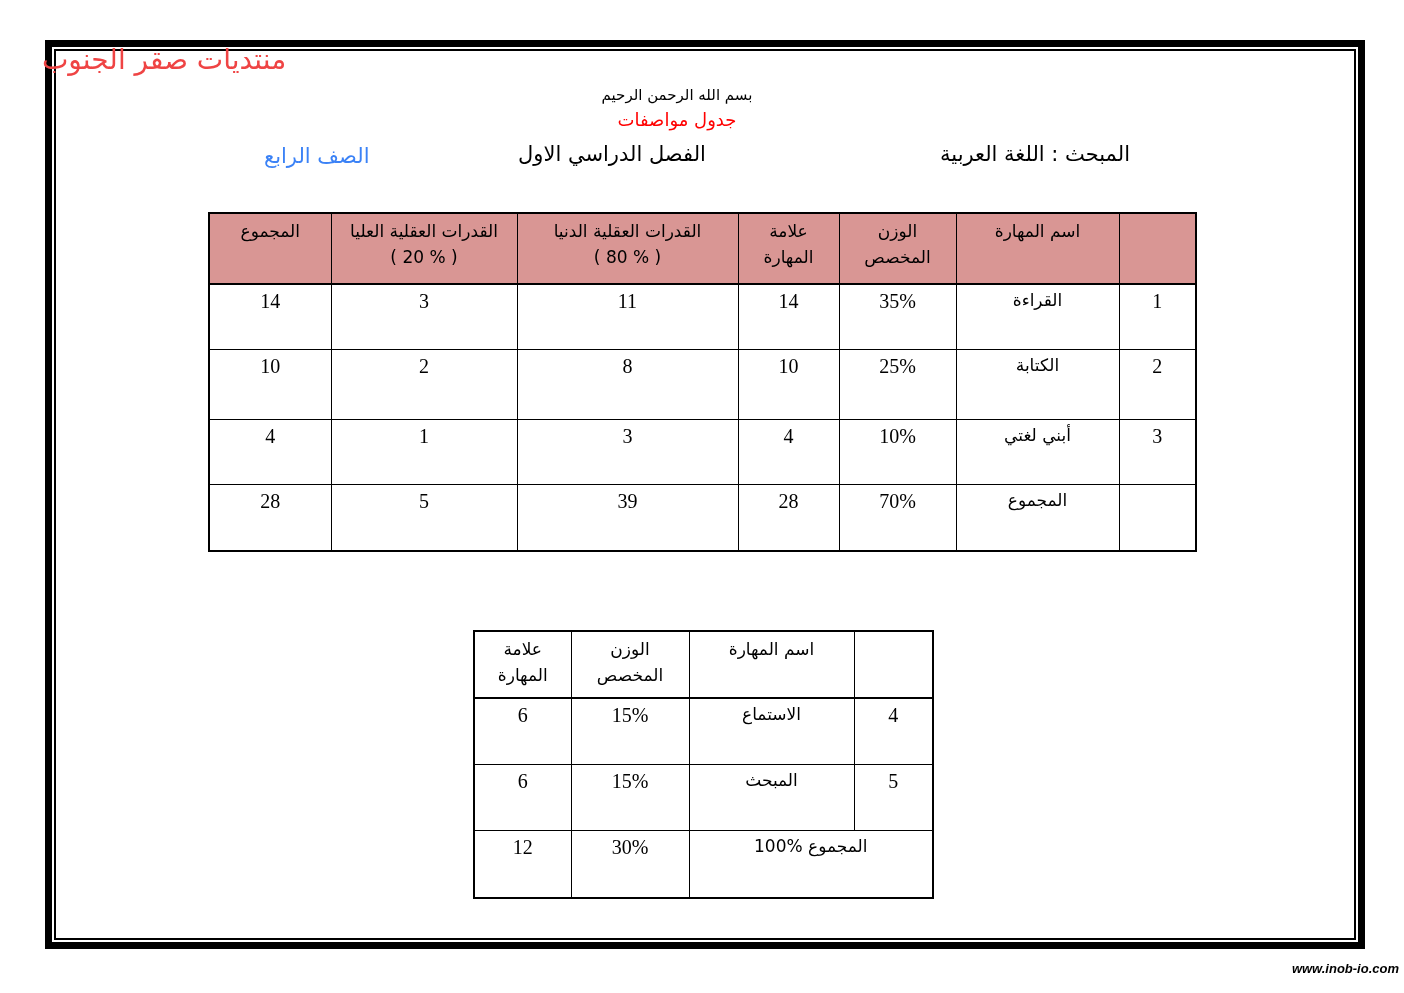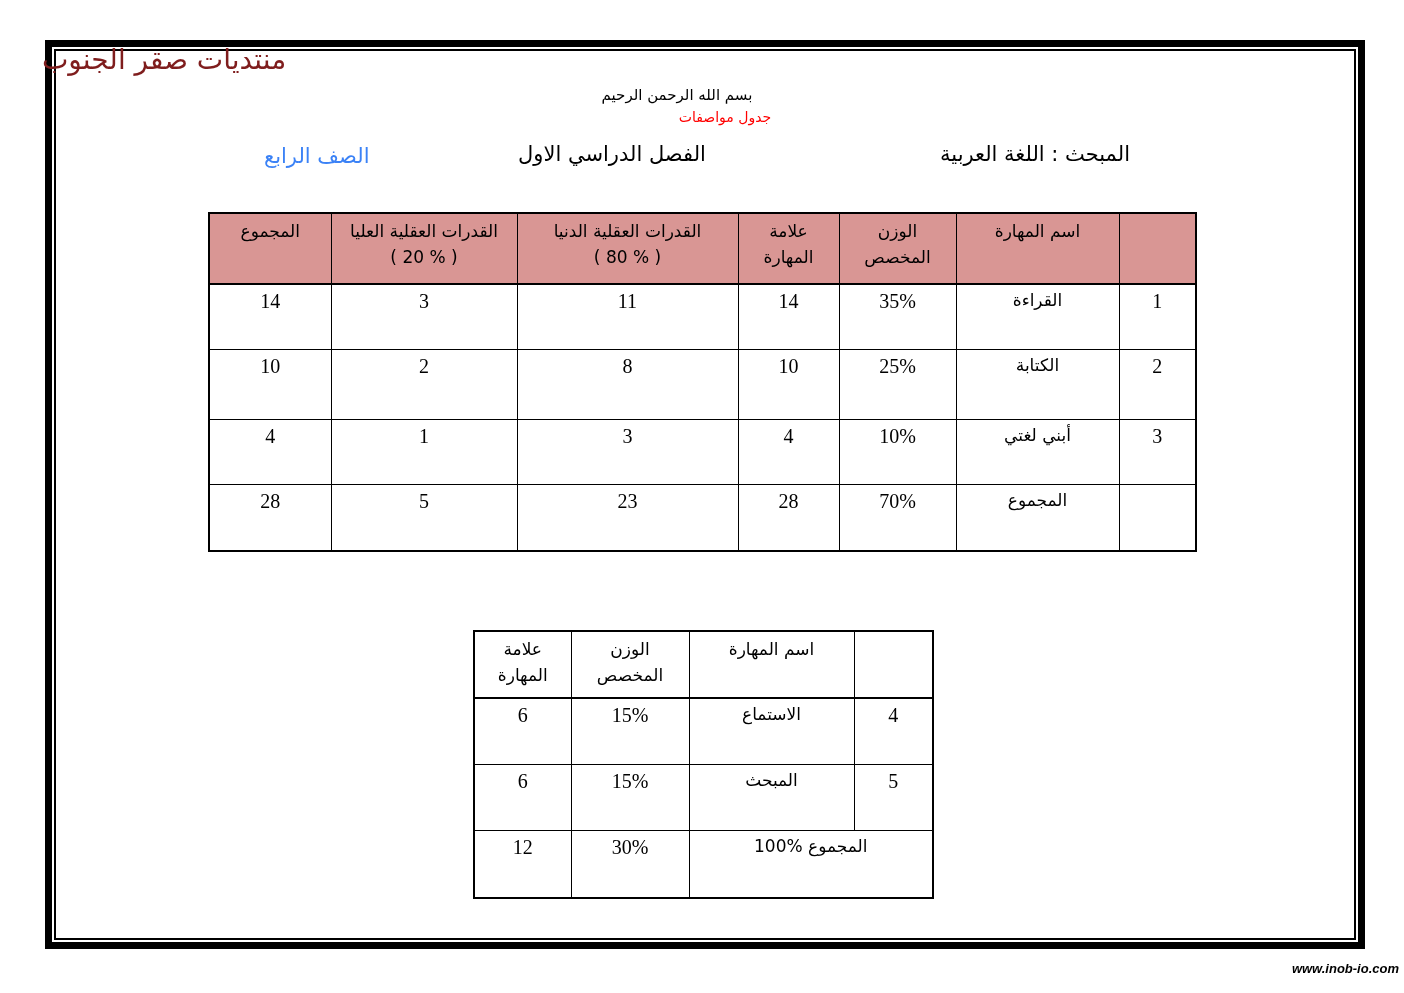--- a/index.html
+++ b/index.html
@@ -6,24 +6,24 @@
   body{
     width:1404px;height:993px;position:relative;background:#ffffff;
     font-family:"DejaVu Sans", sans-serif;overflow:hidden;color:#000;
   }
   
   .frame{position:absolute;left:45px;top:40px;width:1320px;height:909px;
     border:7px solid #000;box-sizing:border-box;}
   .frame-inner{position:absolute;inset:2px;border:2px solid #000;}
   
   .forum-title{position:absolute;left:42px;top:45px;font-size:28px;line-height:1.1;
-    color:#7f1d1d;direction:rtl;white-space:nowrap;}
+    color:#ef4444;direction:rtl;white-space:nowrap;}
   .centered{position:absolute;left:45px;width:1264px;text-align:center;direction:rtl;}
   .bismillah{top:86px;font-size:15px;}
-  .doc-title{top:109px;font-size:14px;color:#ff0000;margin-left:48px;}
+  .doc-title{top:109px;font-size:18px;color:#ff0000;}
   .subject{position:absolute;right:274px;top:142px;font-size:21px;direction:rtl;white-space:nowrap;}
   .semester{position:absolute;left:479px;top:142px;font-size:21px;direction:rtl;white-space:nowrap;margin-left:39px;}
   .grade{position:absolute;left:264px;top:144px;font-size:21px;color:#3b82f6;direction:rtl;white-space:nowrap;}
   
   table.tbl{position:absolute;border-collapse:collapse;table-layout:fixed;
     direction:rtl;border:2px solid #000;}
   .tbl td{border:1px solid #000000;vertical-align:top;text-align:center;
     padding:5px 2px 0 2px;overflow:hidden;box-sizing:border-box;}
   .tbl tr.hd td{background:#d99694;border-bottom:2px solid #000;font-size:17px;line-height:1.5;}
   .tbl tr.hd td span{display:block;}
@@ -114,21 +114,21 @@
       <td class="num bd">3</td>
       <td class="num bd">1</td>
       <td class="num bd">4</td>
     </tr>
 
     <tr style="height:67px">
       <td class="num"></td>
       <td class="ar">المجموع</td>
       <td class="num bd ltr">70%</td>
       <td class="num">28</td>
-      <td class="num">23</td>
+      <td class="num">39</td>
       <td class="num">5</td>
       <td class="num">28</td>
     </tr>
   </tbody>
 </table>
 
 <table class="tbl sec" dir="rtl">
   <colgroup>
     <col style="width:79px">
       <col style="width:165px">

